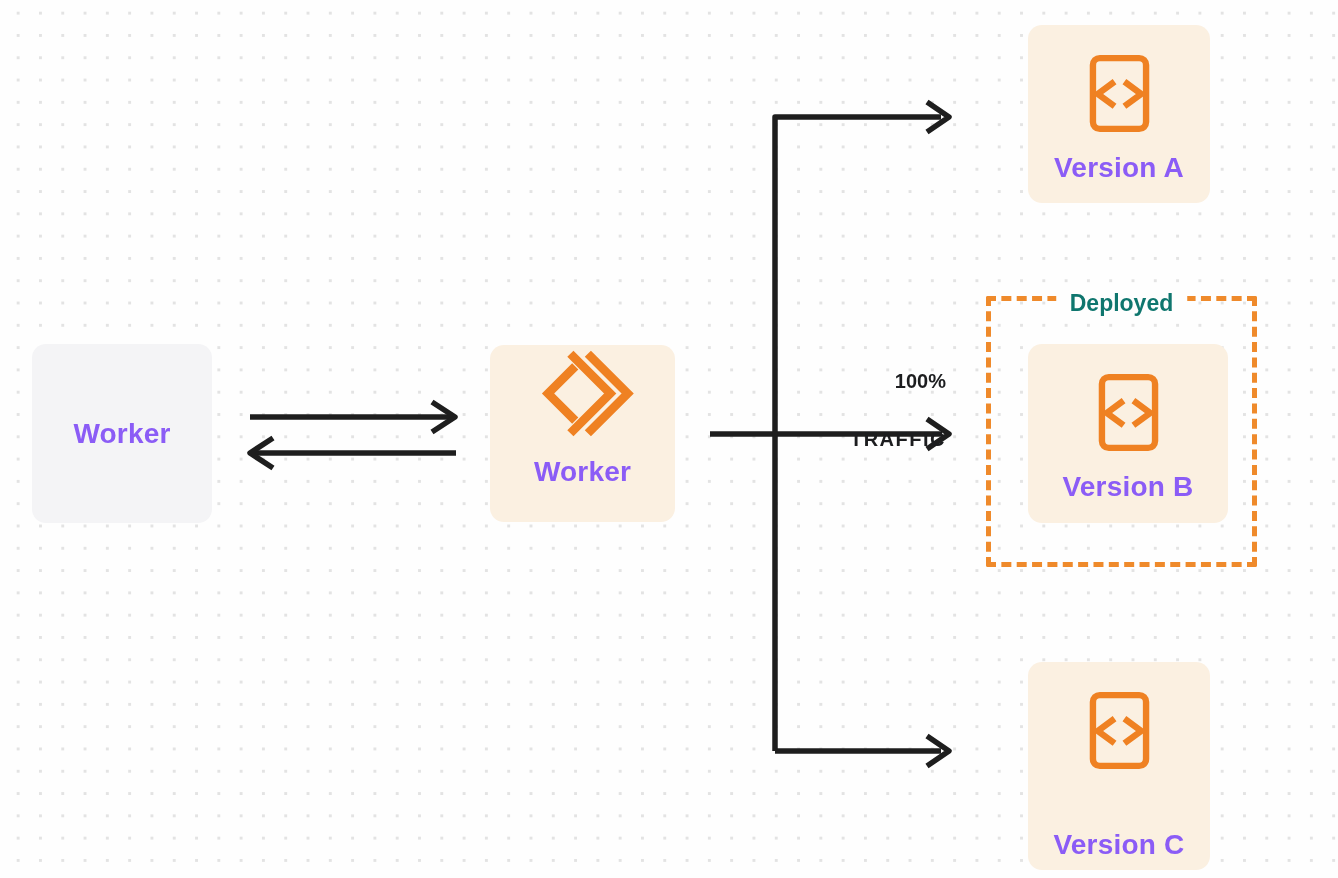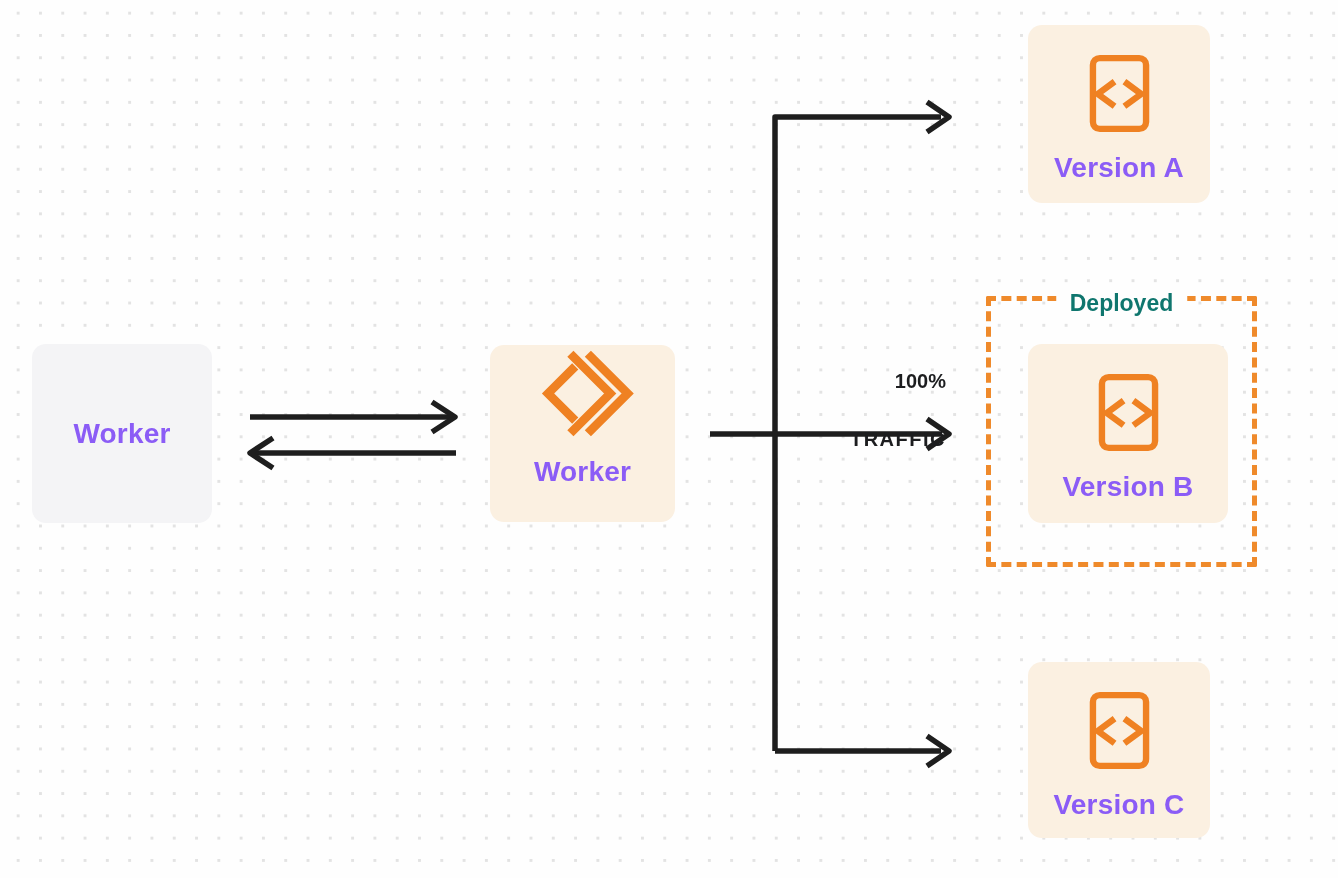--- a/index.html
+++ b/index.html
@@ -52,21 +52,21 @@
     width: 185px; height: 177px;
   }
   #worker-node .node-label { margin-top: 14px; }
   .version-node {
     width: 182px; height: 178px;
     padding-top: 29px;
   }
   .version-node .node-label { margin-top: 19px; }
   #version-a-node { left: 1028px; top: 25px; }
   #version-b-node { left: 1028px; top: 344px; width: 200px; height: 179px; }
-  #version-c-node { left: 1028px; top: 662px; width: 182px; height: 176px; }
+  #version-c-node { left: 1028px; top: 662px; width: 182px; height: 208px; gap: 40px; }
   .deployed-region {
     position: absolute;
     left: 986px; top: 296px;
     width: 271px; height: 271px;
     box-sizing: border-box;
     border: 5px dashed #EF8A2B;
     border-radius: 2px;
   }
   .deployed-label {
     position: absolute;

